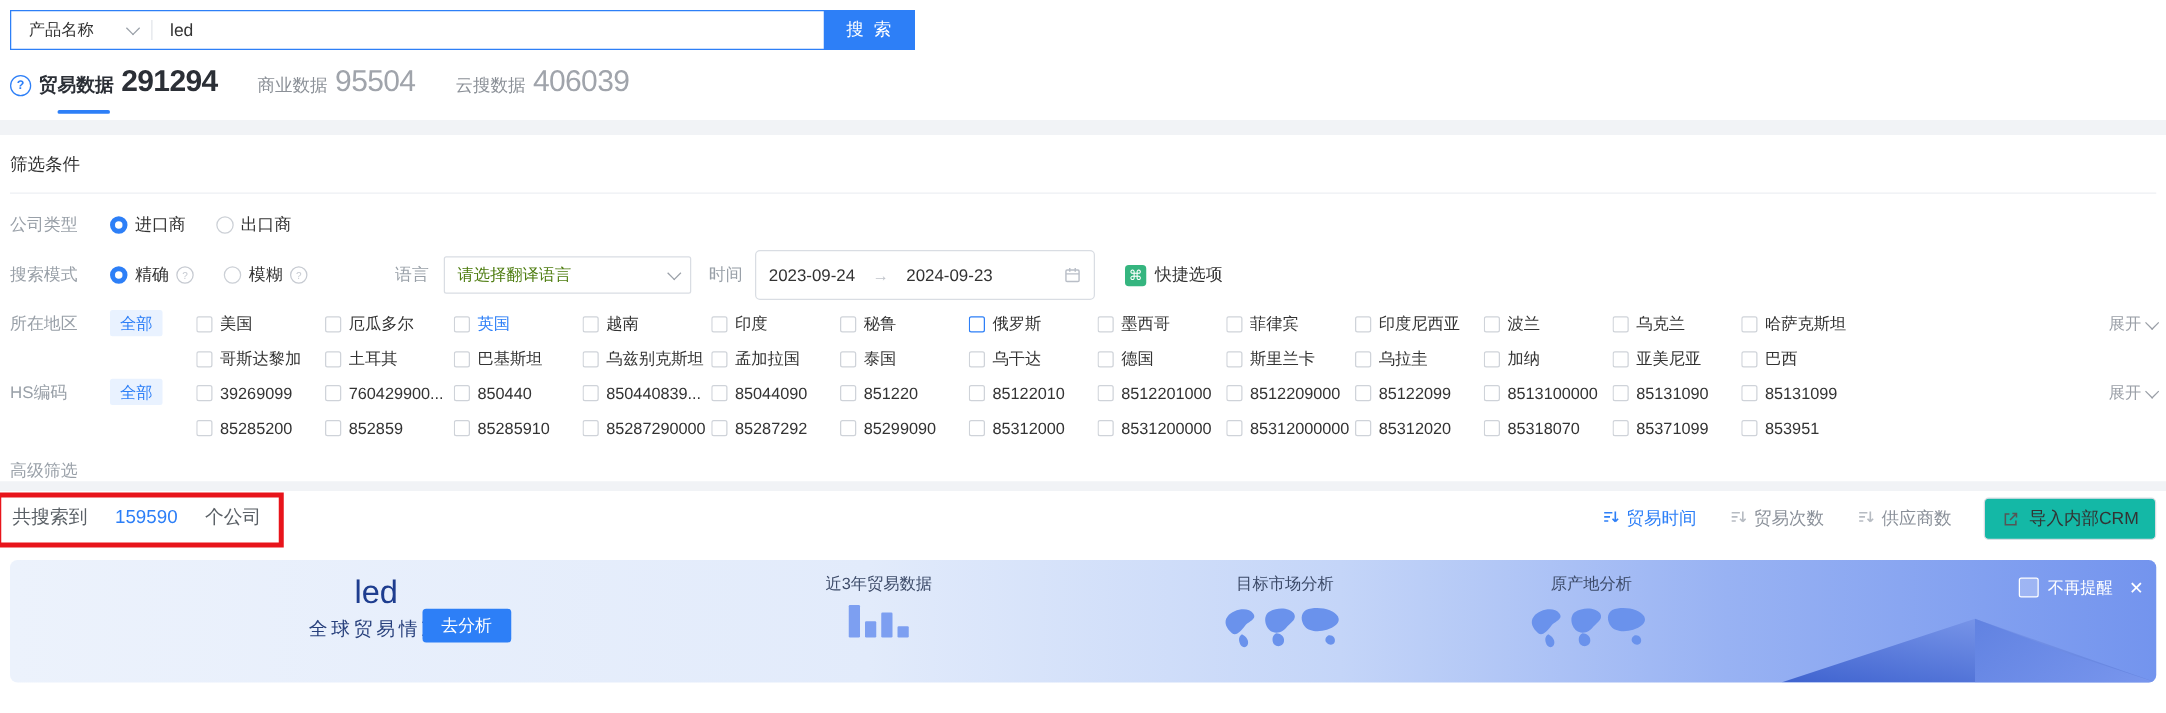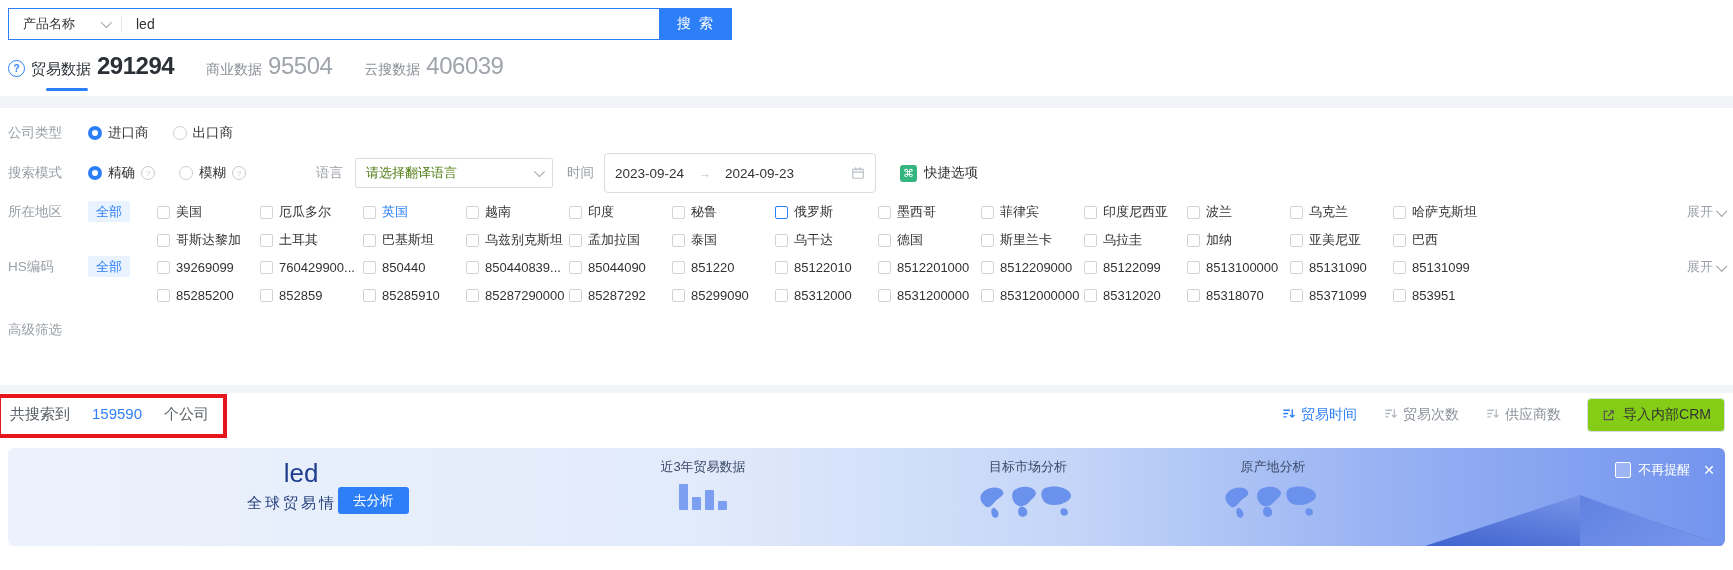--- a/index.html
+++ b/index.html
@@ -15,21 +15,21 @@
   .chev{width:7px;height:7px;border-right:1.5px solid #9aa0a8;border-bottom:1.5px solid #9aa0a8;transform:rotate(45deg) translateY(-2px);flex:none}
   .vdiv{width:1px;height:16px;background:#e2e5ea;margin-right:12px}
   .search-input{border:none;outline:none;flex:1;font-size:14px;color:#333;font-family:inherit;background:transparent}
   .search-btn{width:72px;height:32px;background:#2d7ff7;color:#fff;font-size:14px;border:none;cursor:pointer;letter-spacing:2px;font-family:inherit}
   
   .tabs-row{position:absolute;top:52px;left:8px;display:flex;align-items:baseline}
   .tab{display:flex;align-items:baseline;gap:6px;position:relative;cursor:pointer;margin-right:32px}
   .tab .qmark{width:15px;height:15px;border:1.4px solid #2d7ff7;border-radius:50%;color:#2d7ff7;font-size:10px;font-weight:bold;display:inline-flex;align-items:center;justify-content:center;align-self:center;transform:translateY(2px)}
   .tab .tab-label{font-size:14px;color:#8b9097}
   .tab .tab-count{font-size:24px;color:#a0a4ab;letter-spacing:-.5px}
-  .tab.active .tab-label{font-size:15px;color:#2b2f36;font-weight:normal}
+  .tab.active .tab-label{font-size:15px;color:#2b2f36;font-weight:bold}
   .tab.active .tab-count{color:#2b2f36;font-weight:bold}
   .tab.active::after{content:"";position:absolute;left:38px;bottom:-11px;width:42px;height:3px;background:#2d7ff7;border-radius:2px}
   .strip{position:absolute;left:0;width:100%;background:#f1f3f6}
   .strip1{top:96px;height:12px}
   .strip2{top:385px;height:8px}
   
   .panel{position:absolute;top:108px;left:0;width:100%;height:277px;background:#fff;padding:0 8px;box-sizing:border-box}
   .panel-title{font-size:14px;color:#333;padding:15px 0 13px;border-bottom:1px solid #edf0f3}
   .frow{display:flex;align-items:center}
   .lbl{width:80px;flex:none;color:#99a0a8;font-size:13.5px}
@@ -69,21 +69,21 @@
   
   .results{position:absolute;top:393px;left:0;width:100%;height:44px;background:#fff}
   .red-box{position:absolute;left:-3px;top:1px;width:222px;height:36px;border:4px solid #e8141b;pointer-events:none}
   .res-text{position:absolute;left:10px;top:0;line-height:42px;font-size:15px;color:#5a6066}
   .res-count{color:#2d7ff7;margin:0 22px}
   .res-right{position:absolute;right:8px;top:0;height:44px;display:flex;align-items:center}
   .sort{display:flex;align-items:center;gap:5px;margin-right:26px;cursor:pointer;color:#8a9099;font-size:14px}
   .sort svg{color:#b6bbc2}
   .sort.active{color:#2d7ff7}
   .sort.active svg{color:#2d7ff7}
-  .crm-btn{display:flex;align-items:center;gap:7px;border:1px solid #d9dde3;border-radius:4px;background:#84cc16;height:34px;padding:0 13px;font-size:14px;color:#333;cursor:pointer;font-family:inherit}
+  .crm-btn{display:flex;align-items:center;gap:7px;border:1px solid #d9dde3;border-radius:4px;background:#14b8a6;height:34px;padding:0 13px;font-size:14px;color:#333;cursor:pointer;font-family:inherit}
   
   .banner{position:absolute;top:448px;left:8px;width:1717px;height:98px;border-radius:6px;overflow:hidden;
     background:linear-gradient(90deg,#ecf2fc 0%,#e2ebfb 40%,#c4d5f8 62%,#98b2f3 80%,#7394ee 100%)}
   .b-mountain{position:absolute;right:0;bottom:0}
   .b-left{position:absolute;left:218px;top:10px;width:150px;text-align:center}
   .b-kw{font-size:26px;color:#1e3d8f;line-height:30px}
   .b-sub{font-size:15px;color:#28407c;letter-spacing:3px;margin-top:6px}
   .b-analyze{position:absolute;left:330px;top:39px;background:#2d7ff7;color:#fff;border:none;border-radius:3px;height:27px;padding:0 15px;font-size:13.5px;cursor:pointer;font-family:inherit}
   .b-sec{position:absolute;top:10px;text-align:center}
   .b-sec-label{font-size:13px;color:#3c4a68;margin-bottom:7px}
@@ -119,20 +119,21 @@
       <span class="tab-count">95504</span>
     </div>
     <div class="tab">
       <span class="tab-label">云搜数据</span>
       <span class="tab-count">406039</span>
     </div>
   </div>
 <div class="strip strip1"></div>
 
 <div class="panel">
+  <div class="panel-title">筛选条件</div>
 
   <div class="frow company">
     <span class="lbl">公司类型</span>
     <span id="companyRadios" style="display:flex;align-items:center">
         <span class="radio sel">
           <span class="dot"></span>
           <span class="rtxt">进口商</span>
         </span>
         <span class="radio">
           <span class="dot"></span>

